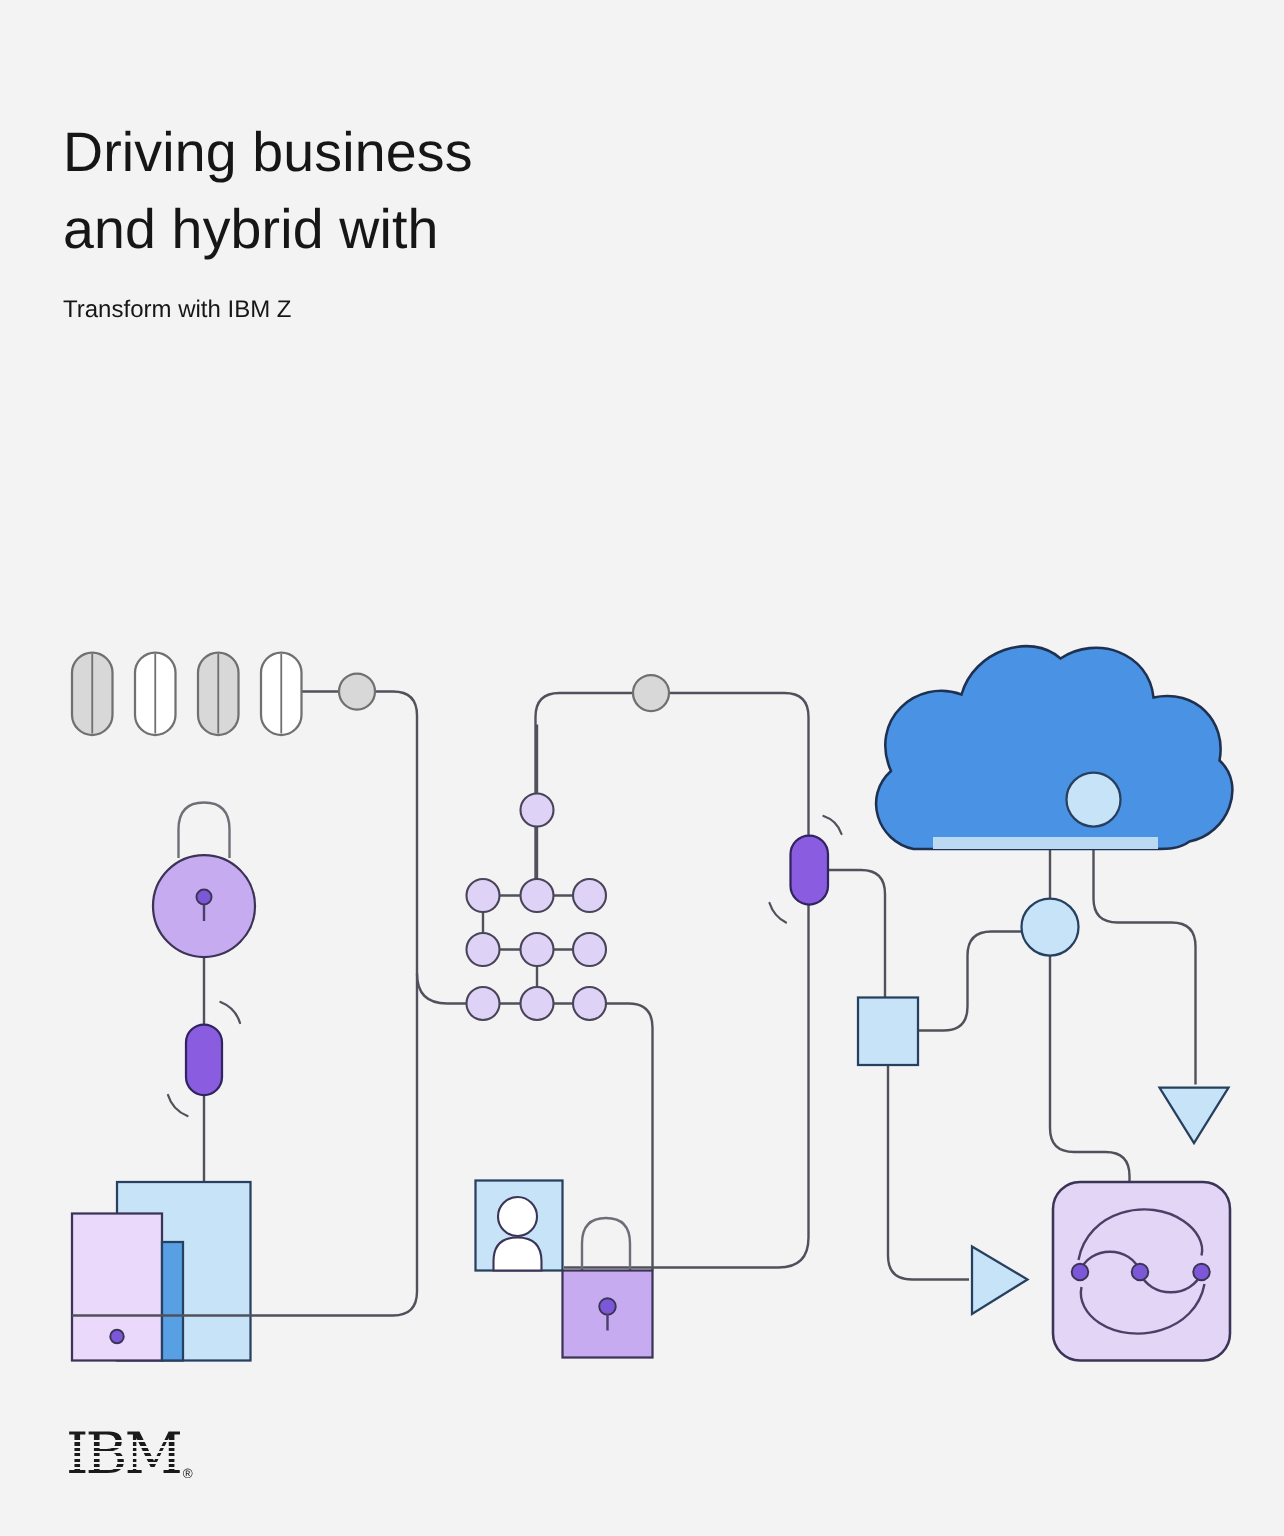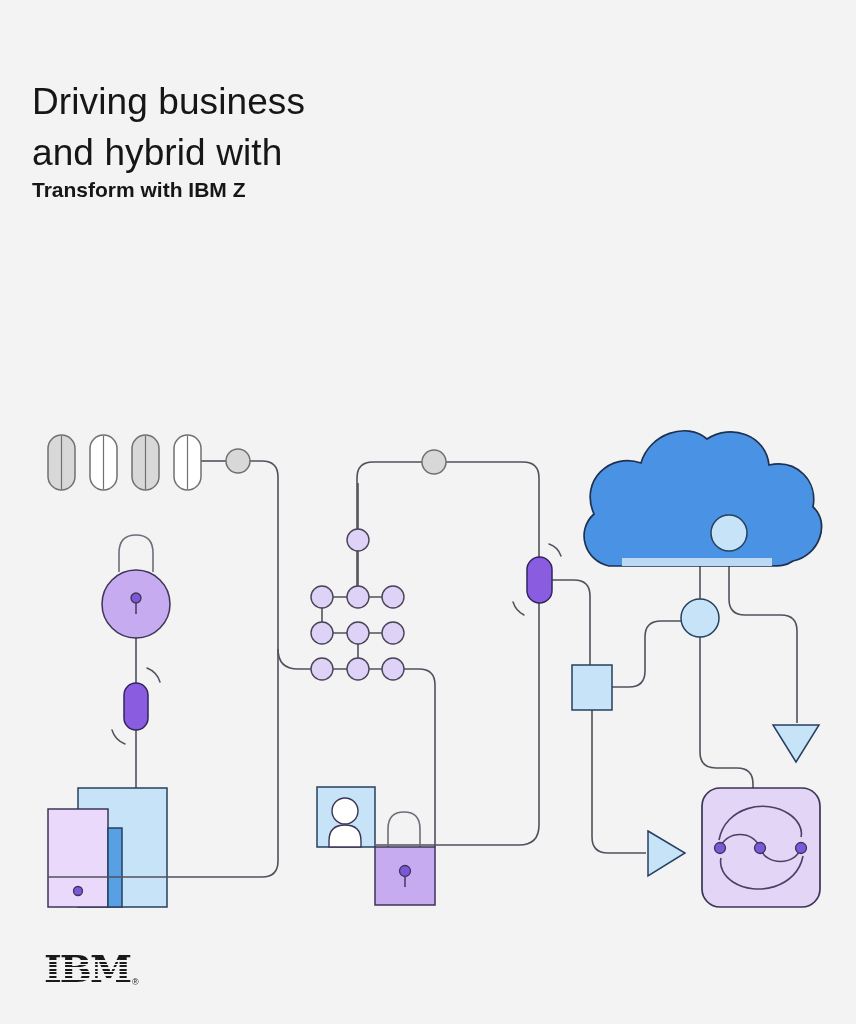--- a/index.html
+++ b/index.html
@@ -5,24 +5,24 @@
   :root{
     --bg:#f3f3f4; --text:#161616; --line:#51515c;
     --cloud-blue:#4a92e4; --light-blue:#c6e3f8; --accent-blue:#58a0e4;
     --purple:#8a5ce0; --light-purple:#c7abf0; --pale-purple:#ded3f7;
     --lavender:#e2d5f6; --pale-lilac:#ead9fb; --gray:#d8d8d8;
   }
   *{margin:0;padding:0;box-sizing:border-box}
   html,body{width:856px;height:1024px;overflow:hidden}
   body{background:var(--bg);font-family:"Liberation Sans",sans-serif;position:relative}
   .page{position:absolute;inset:0}
-  .content{position:absolute;left:32px;top:76px;right:40px}
+  .content{position:absolute;left:42px;top:76px;right:40px}
   .title{font-size:37px;line-height:51px;font-weight:400;color:var(--text);letter-spacing:.1px}
   .title span{display:block}
-  .subtitle{font-size:21px;color:var(--text);font-weight:700}
+  .subtitle{margin-top:20px;font-size:16px;color:var(--text);font-weight:400}
   .illustration{position:absolute;left:0;top:0;width:856px;height:1024px;pointer-events:none}
   
   .ln{fill:none;stroke:var(--line);stroke-width:1.6}
   .gray-f{fill:var(--gray);stroke:#707070;stroke-width:1.5}
   .white-f{fill:#ffffff;stroke:#707070;stroke-width:1.5}
   .pill-div{stroke:#707070;stroke-width:1.2}
   .cloud-f{fill:var(--cloud-blue);stroke:#1f3150;stroke-width:1.7}
   .lblue-f{fill:var(--light-blue);stroke:#27405f;stroke-width:1.5}
   .mblue-f{fill:var(--accent-blue);stroke:#27405f;stroke-width:1.5}
   .purple-f{fill:var(--purple);stroke:#32245f;stroke-width:1.5}
@@ -31,21 +31,21 @@
   .lav-f{fill:var(--lavender);stroke:#3c3456;stroke-width:1.7}
   .lilac-f{fill:var(--pale-lilac);stroke:#3c3456;stroke-width:1.5}
   .dot-f{fill:#7c58d8;stroke:#3c3456;stroke-width:1.3}
   .sync-ln{fill:none;stroke:#4a3f66;stroke-width:1.6}
   .shackle{fill:none;stroke:#6e6e78;stroke-width:1.6}
   .person-f{fill:#ffffff;stroke:#3c3456;stroke-width:1.4}
   .arc-mark{fill:none;stroke:#51515c;stroke-width:1.5;stroke-linecap:round}
   
   .logo-wrap{position:absolute;left:44px;top:950px;display:flex;align-items:flex-end}
   .ibm-logo{position:relative;font-family:"DejaVu Serif","Liberation Serif",serif;
-    font-weight:700;font-size:38px;line-height:1;color:#1a1a1a;letter-spacing:-2px}
+    font-weight:400;font-size:38px;line-height:1;color:#1a1a1a;letter-spacing:-2px}
   .ibm-logo::after{content:"";position:absolute;left:-2px;right:-2px;top:8px;bottom:-2px;
     background:repeating-linear-gradient(to bottom,transparent 0 2.1px,var(--bg) 2.1px 3.6px)}
   .reg-mark{font-size:9px;color:#1a1a1a;margin-left:2px;position:relative;top:-1px}
 </style>
 </head>
 <body>
 
 <div class="page">
 
   <div class="content">

